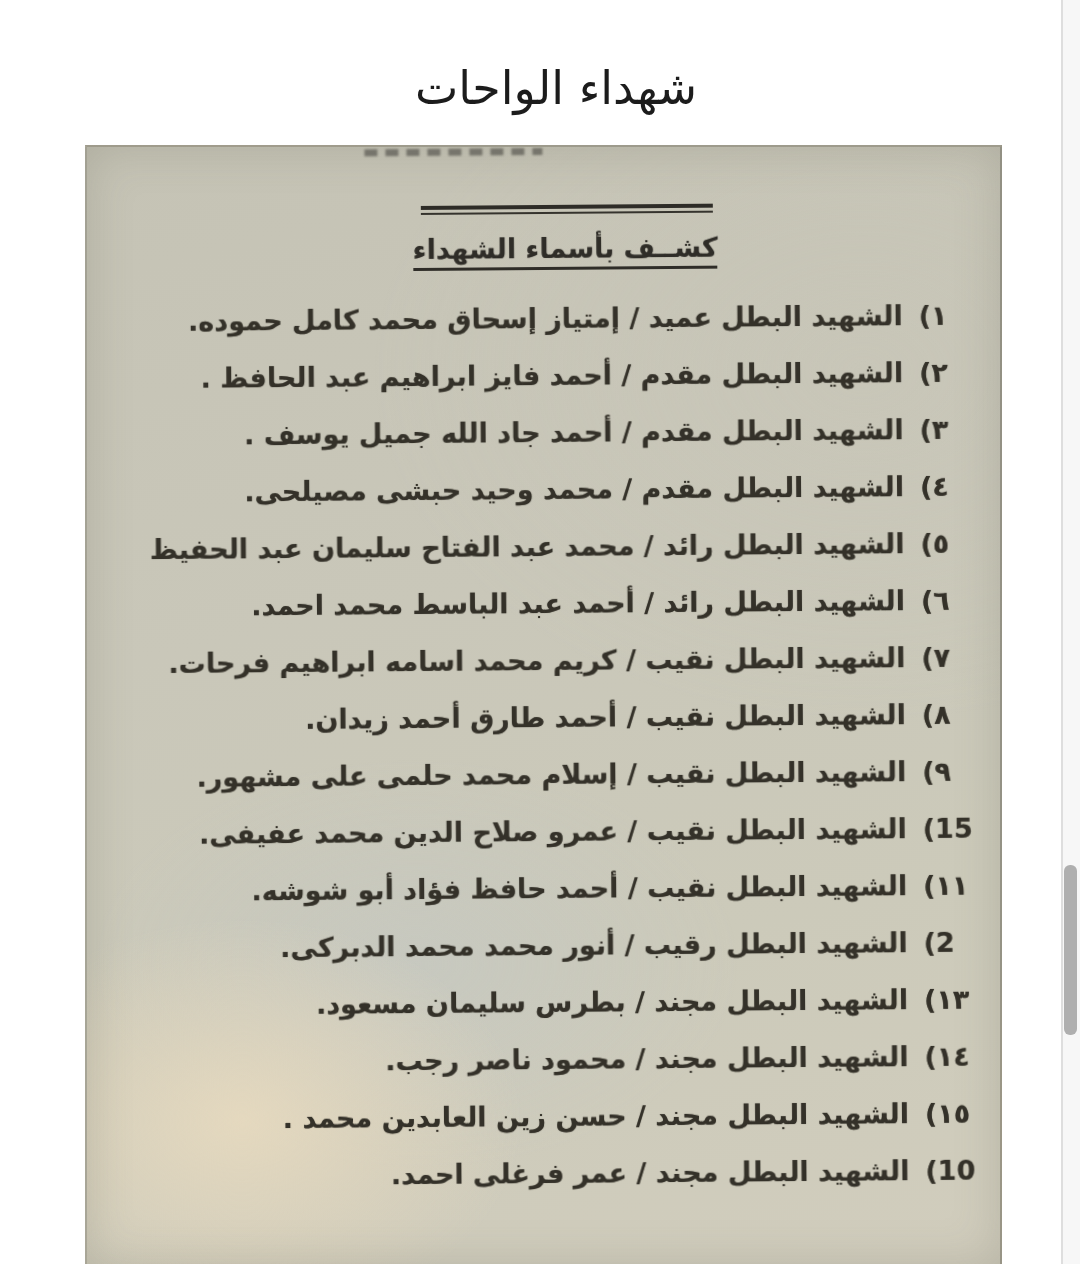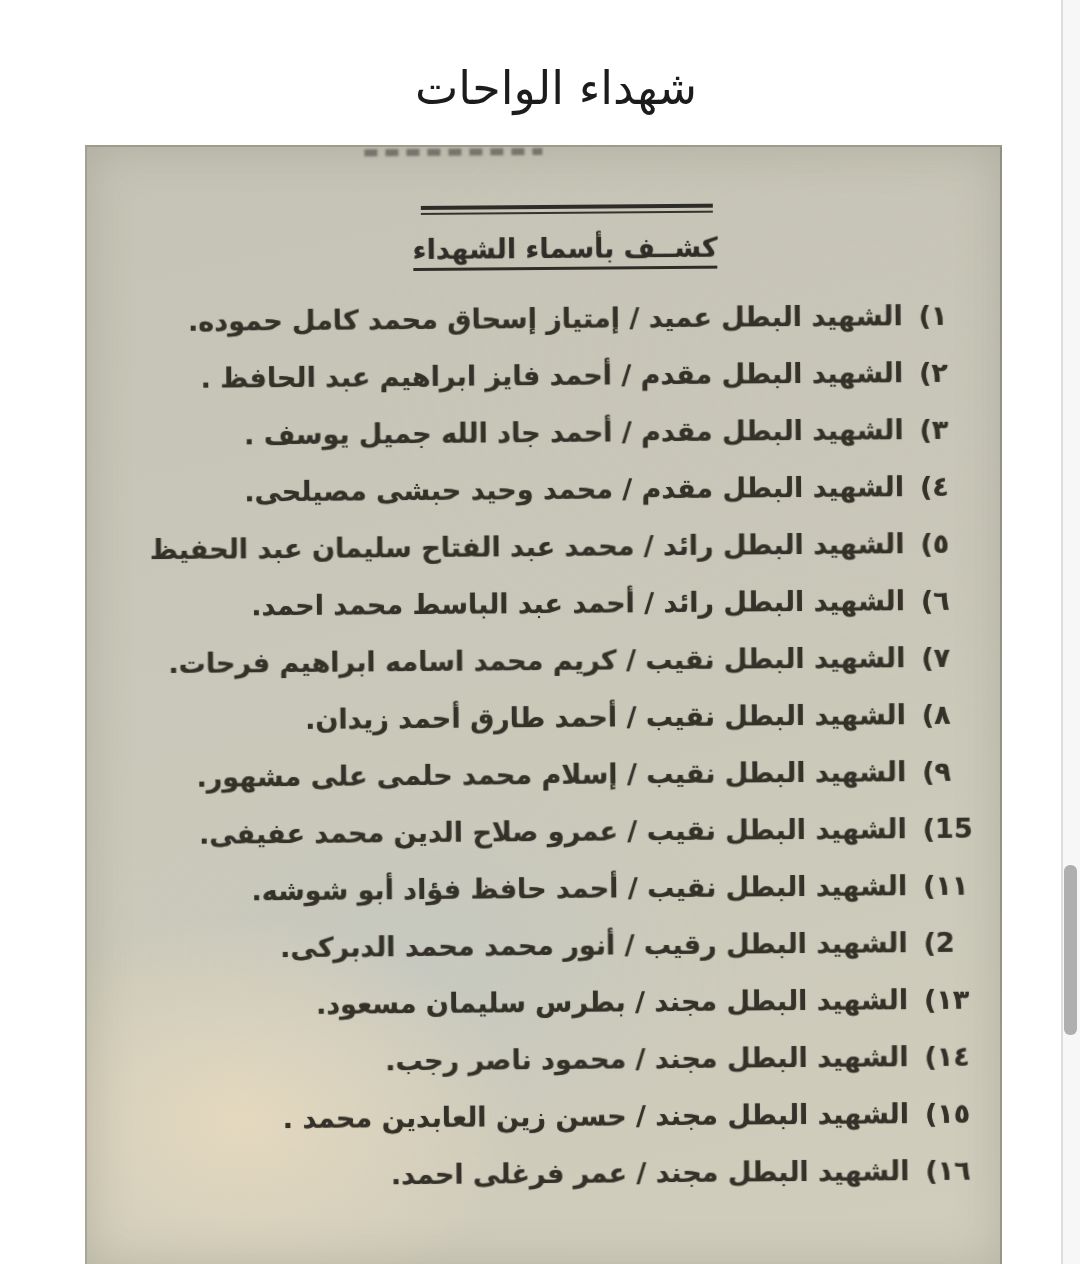--- a/index.html
+++ b/index.html
@@ -222,21 +222,21 @@
         </div>
         <div class="row">
           <span class="num">١٤)</span>
           <span class="txt">الشهيد البطل مجند / محمود ناصر رجب.</span>
         </div>
         <div class="row">
           <span class="num">١٥)</span>
           <span class="txt">الشهيد البطل مجند / حسن زين العابدين محمد .</span>
         </div>
         <div class="row">
-          <span class="num">١٦)</span>
+          <span class="num">10)</span>
           <span class="txt">الشهيد البطل مجند / عمر فرغلى احمد.</span>
         </div>
 
       </div>
     </div>
   </div>
 
   <div class="scrollbar-track">
     <div class="scrollbar-thumb"></div>
   </div>

